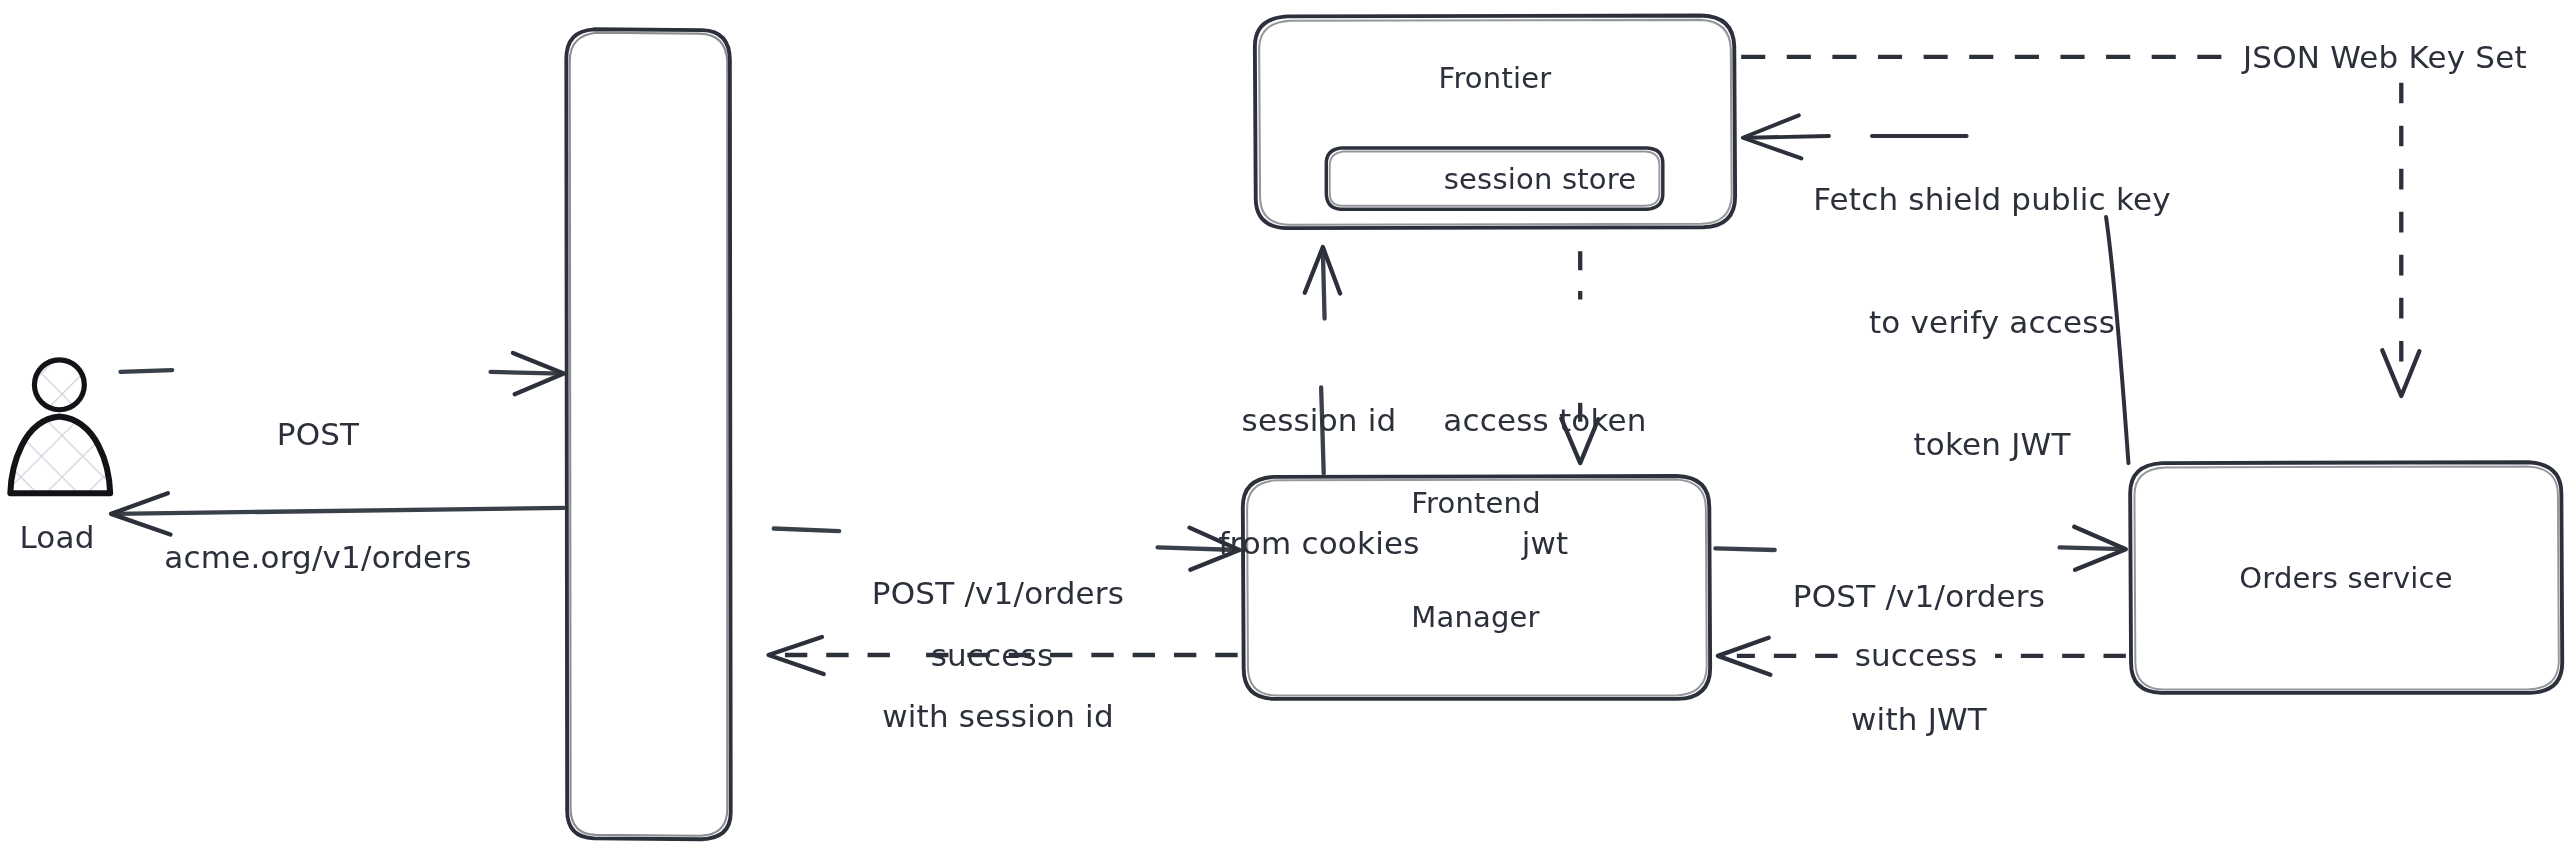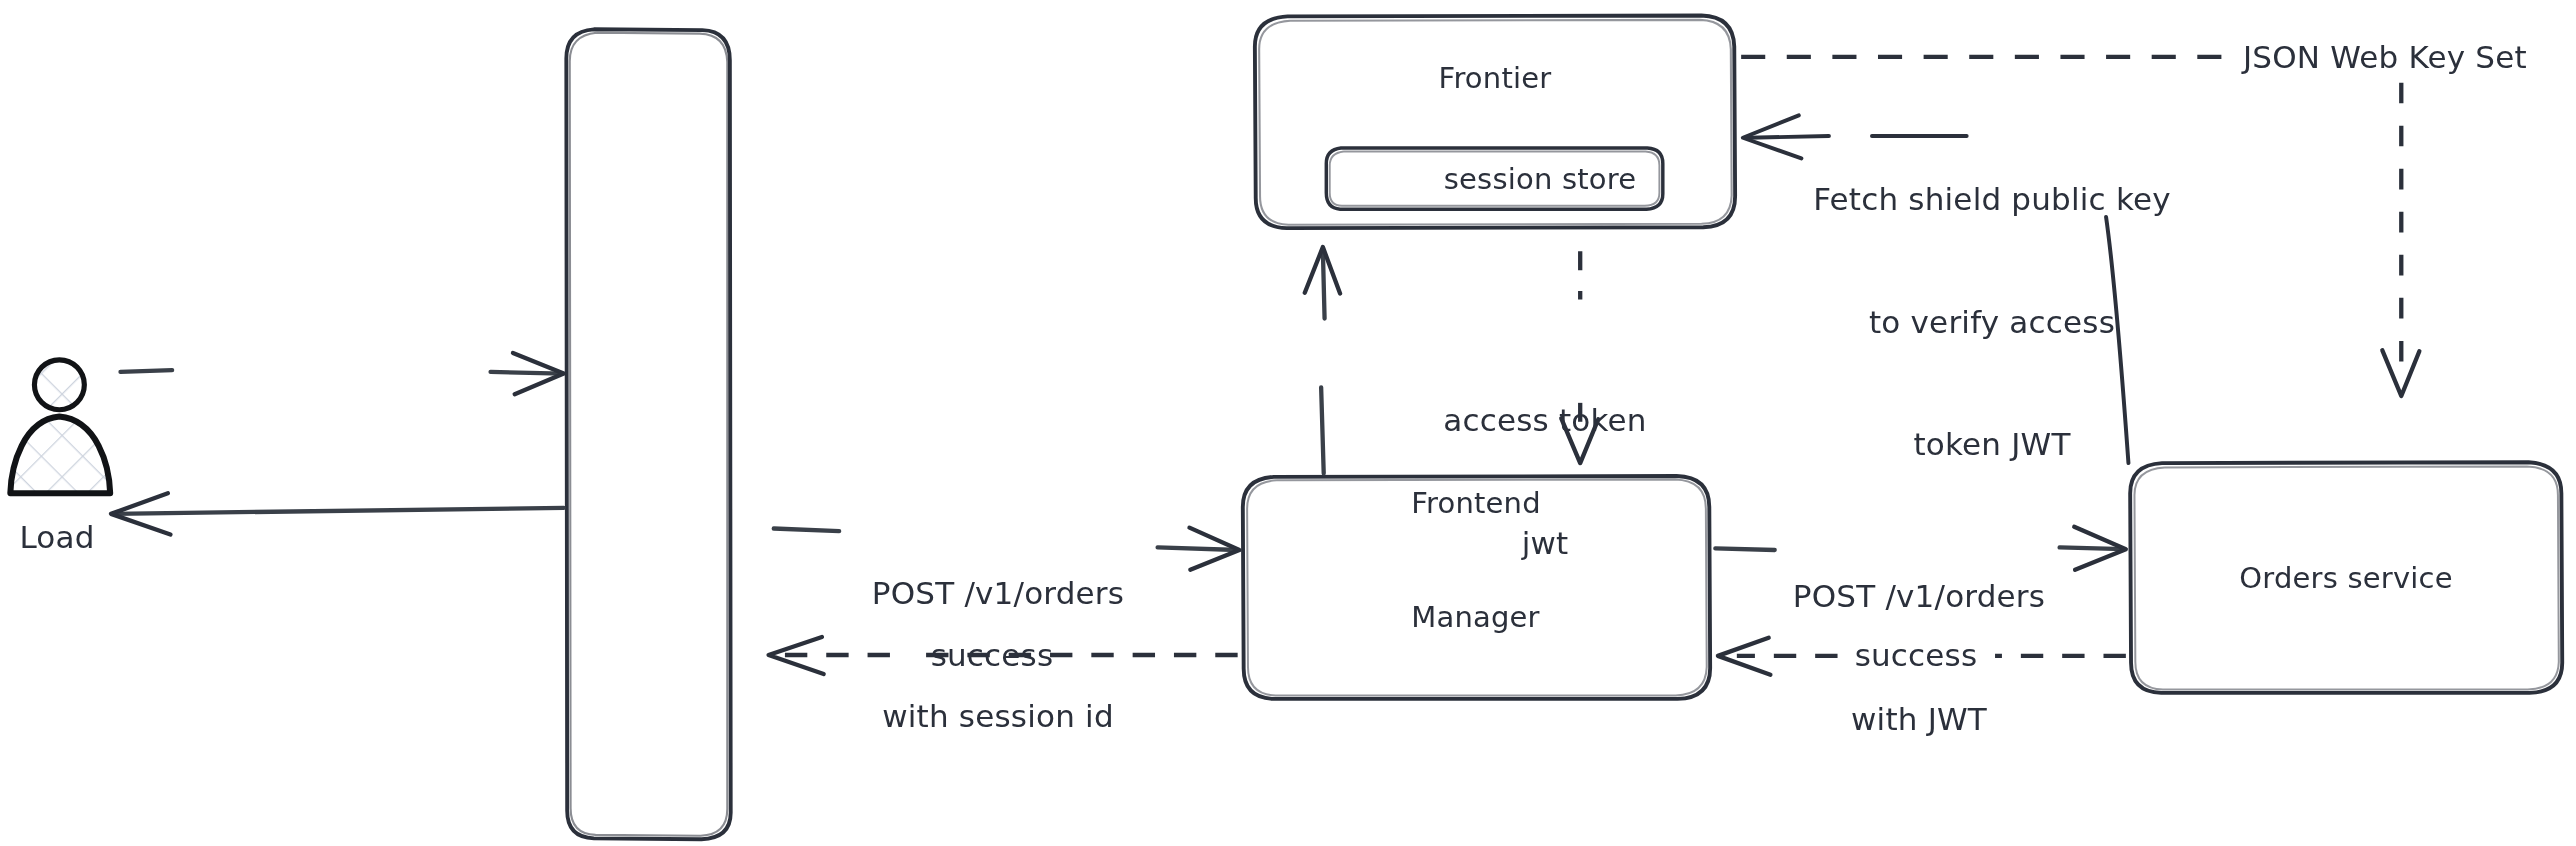--- a/index.html
+++ b/index.html
@@ -152,28 +152,36 @@
 
   <div class="lbl node-label" style="left:1495px; top:179px;margin-left:45px;">session store</div>
 
   <div class="lbl node-label" style="left:1476px; top:560px;">
     <div>Frontend</div>
     <div>Manager</div>
   </div>
 
   <div class="lbl node-label" style="left:2346px; top:578px;">Orders service</div>
 
+  <div class="lbl center" style="left:318px; top:332px;">
+    <div>POST</div>
+    <div>acme.org/v1/orders</div>
+  </div>
 
   <div class="lbl center" style="left:998px; top:491px;">
     <div>POST /v1/orders</div>
     <div>with session id</div>
   </div>
 
   <div class="lbl center" style="left:992px; top:635px;">success</div>
 
+  <div class="lbl center" style="left:1319px; top:318px;">
+    <div>session id</div>
+    <div>from cookies</div>
+  </div>
 
   <div class="lbl center" style="left:1545px; top:318px;">
     <div>access token</div>
     <div>jwt</div>
   </div>
 
   <div class="lbl center" style="left:1919px; top:494px;">
     <div>POST /v1/orders</div>
     <div>with JWT</div>
   </div>

